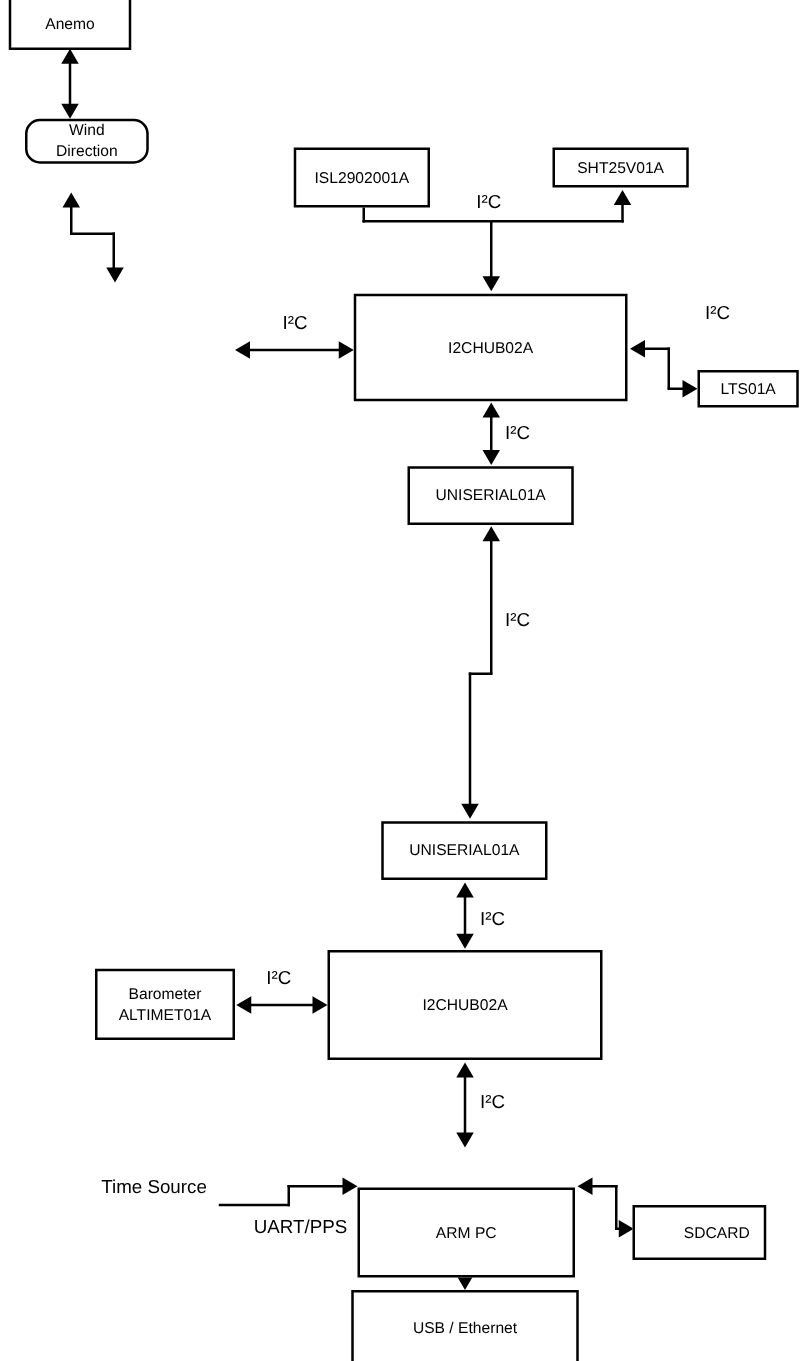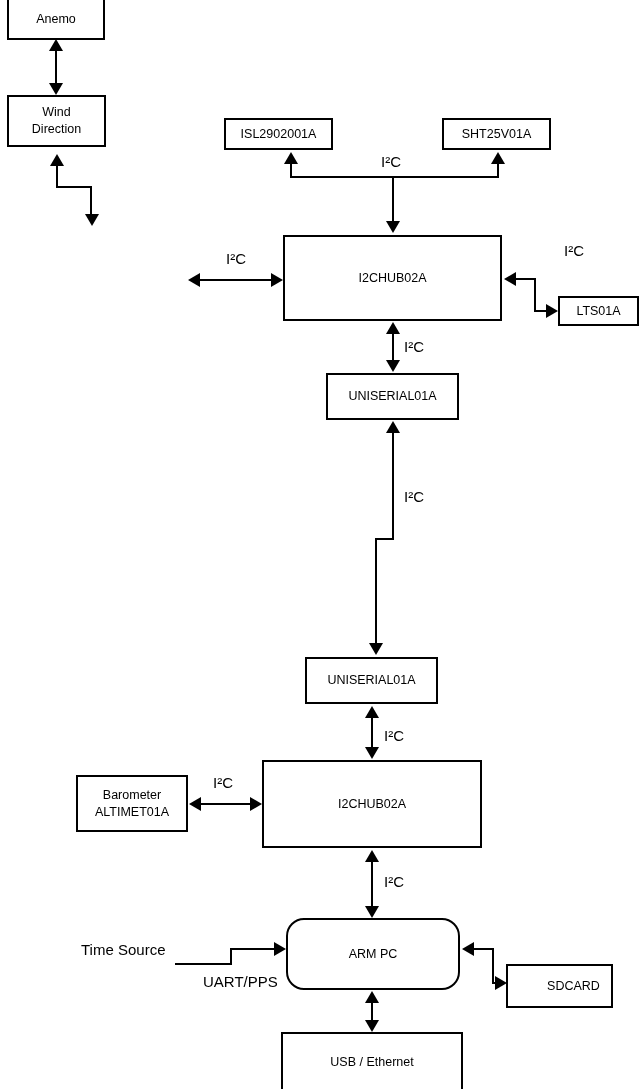--- a/index.html
+++ b/index.html
@@ -44,27 +44,27 @@
 </style>
 </head>
 <body>
 
 <div id="root">
 
   <div class="box" style="left:7px;top:-2px;width:98px;height:42px;">
     <span>Anemo</span>
   </div>
 
-  <div class="box" style="left:7px;top:95px;width:99px;height:52px;">
+  <div class="box" style="left:20px;top:95px;width:99px;height:36px;border-radius:12px;">
     <span>Wind
 Direction</span>
   </div>
 
 
-  <div class="box" style="left:224px;top:118px;width:109px;height:32px;">
+  <div class="box" style="left:235px;top:118px;width:109px;height:48px;">
     <span>ISL2902001A</span>
   </div>
 
   <div class="box" style="left:442px;top:118px;width:109px;height:32px;text-align:center;">
     <span>SHT25V01A</span>
   </div>
 
   <div class="box" style="left:283px;top:235px;width:219px;height:86px;">
     <span>I2CHUB02A</span>
   </div>
@@ -84,21 +84,21 @@
   <div class="box" style="left:76px;top:775px;width:112px;height:57px;">
     <span>Barometer
 ALTIMET01A</span>
   </div>
 
   <div class="box" style="left:262px;top:760px;width:220px;height:88px;">
     <span>I2CHUB02A</span>
   </div>
 
 
-  <div class="box" style="left:286px;top:918px;width:174px;height:72px;border-radius:18px;">
+  <div class="box" style="left:286px;top:950px;width:174px;height:72px;">
     <span>ARM PC</span>
   </div>
 
   <div class="box" style="left:506px;top:964px;width:107px;height:44px;padding-left:28px;">
     <span>SDCARD</span>
   </div>
 
   <div class="box" style="left:281px;top:1032px;width:182px;height:60px;">
     <span>USB / Ethernet</span>
   </div>

